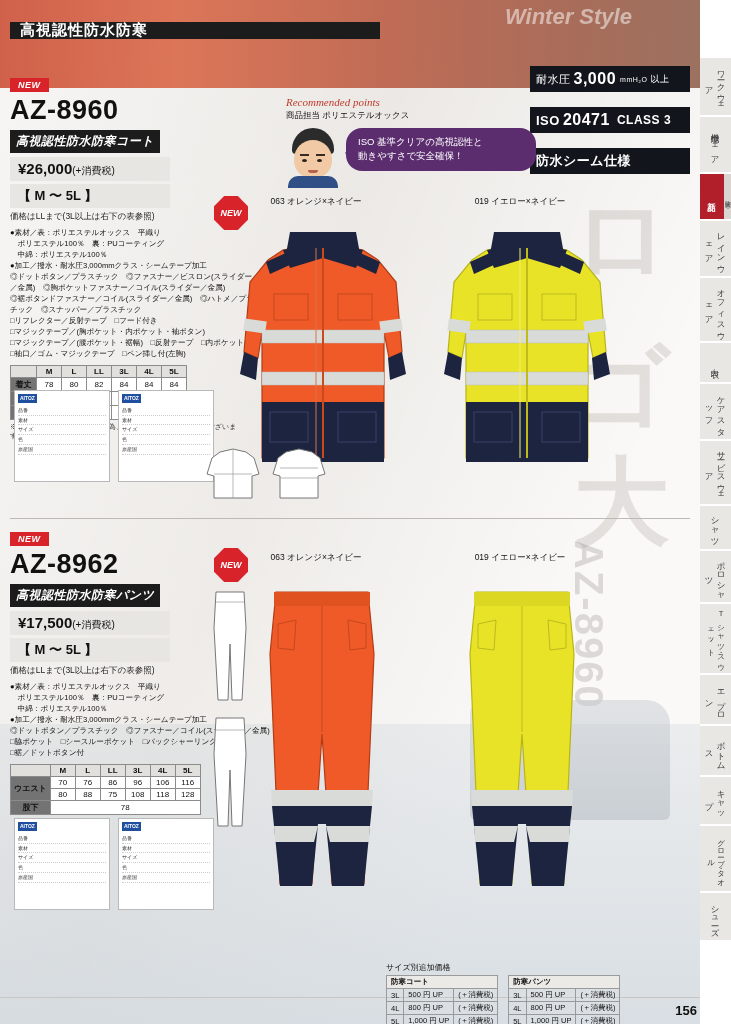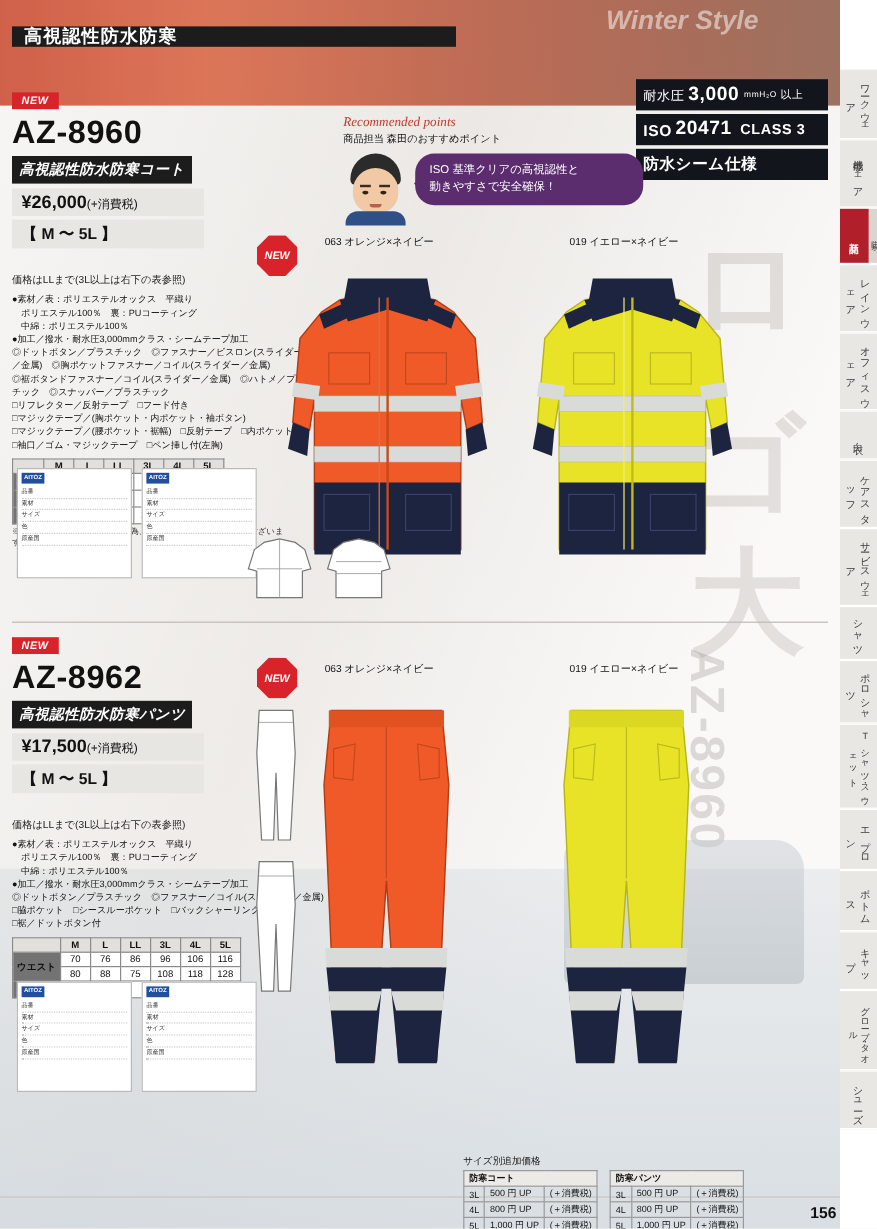--- a/index.html
+++ b/index.html
@@ -74,21 +74,21 @@
     background:#1c1c1c; color:#fff;
     font-size:15px; font-weight:bold; letter-spacing:1px;
     display:flex; align-items:center; padding-left:10px;
   }
 
   
   .specbox {
     position:absolute; left:530px; top:66px; width:160px;
   }
   .spec-row {
-    background:#12161c; color:#fff; margin-bottom:3px;
+    background:#12161c; color:#fff; margin-bottom:15px;
     height:26px; display:flex; align-items:center; padding:0 6px;
     font-size:11px; letter-spacing:.5px;
   }
   .spec-row .big { font-size:16px; font-weight:bold; margin:0 3px; }
   .spec-row .sup { font-size:7px; line-height:1; margin-left:1px; }
   .spec-row .sm { font-size:9px; }
 
   
   .new-badge {
     display:inline-block; background:#d8232a; color:#fff;
@@ -105,21 +105,21 @@
   }
   .price {
     background:#e8e6e2; font-size:15px; font-weight:bold; color:#111;
     padding:3px 8px; margin-top:4px; display:block; width:160px;
   }
   .price .tax { font-size:10px; font-weight:normal; }
   .size-range {
     background:#e8e6e2; font-size:13px; font-weight:bold; color:#111;
     padding:3px 8px; margin-top:3px; display:block; width:160px;
   }
-  .size-note { font-size:8.5px; color:#222; margin-top:21px; line-height:1.3; width:210px;}
+  .size-note { font-size:8.5px; color:#222; margin-top:3px; line-height:1.3; width:210px;}
   .spec-list { font-size:7.6px; color:#111; line-height:1.45; width:218px; margin-top:5px; }
   .spec-list div { white-space:nowrap; }
 
   
   table.sizes {
     border-collapse:collapse; margin-top:6px; font-size:8px; background:#fff;
   }
   table.sizes th, table.sizes td {
     border:1px solid #8b8b8b; padding:1px 3px; text-align:center; min-width:25px;
     color:#111;
@@ -301,21 +301,21 @@
       <div>品番</div>
       <div>素材</div>
       <div>サイズ</div>
       <div>色</div>
       <div>原産国</div>
     </div>
   </div>
 
   <div style="position:absolute;left:286px;top:96px;">
     <div class="rec-title">Recommended points</div>
-    <div class="rec-sub">商品担当 森田のおすすめポイント</div>
+    <div class="rec-sub">商品担当 ポリエステルオックス</div>
     <div style="display:flex;align-items:flex-start;gap:6px;margin-top:6px;">
       <div class="face">
         <div class="hair"></div>
           <div class="skin"></div>
         <div class="brow1"></div>
           <div class="brow2"></div>
         <div class="eye1"></div>
           <div class="eye2"></div>
         <div class="mouth"></div>
           <div class="body"></div>

